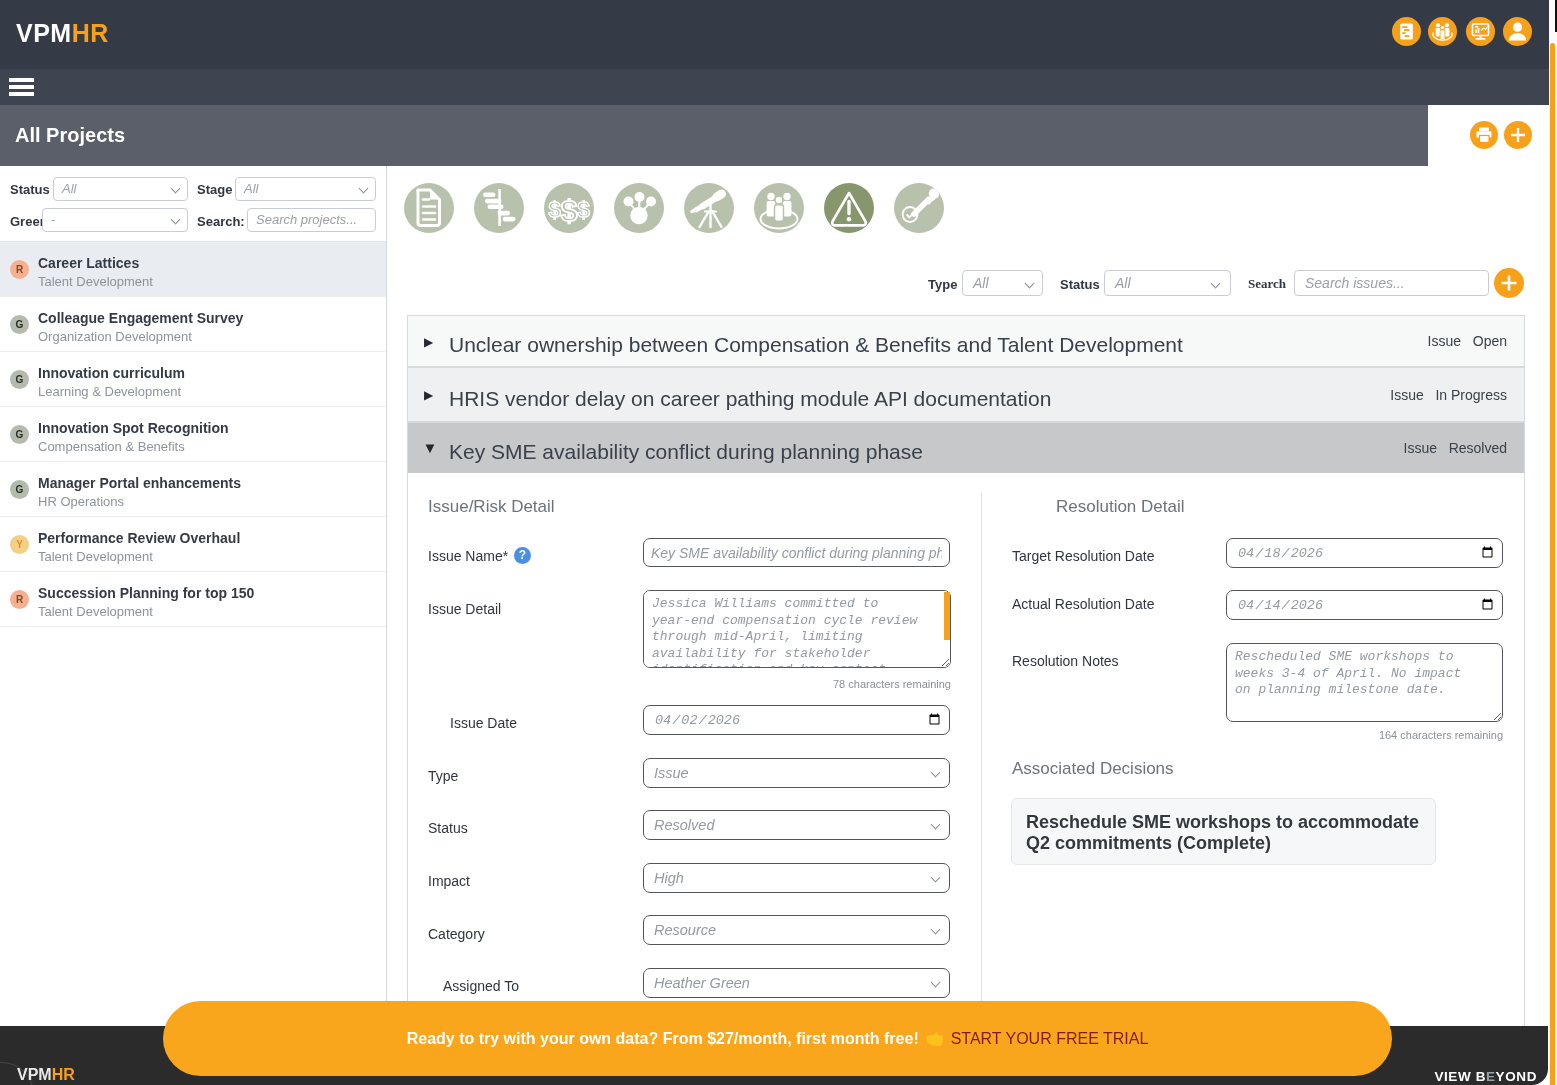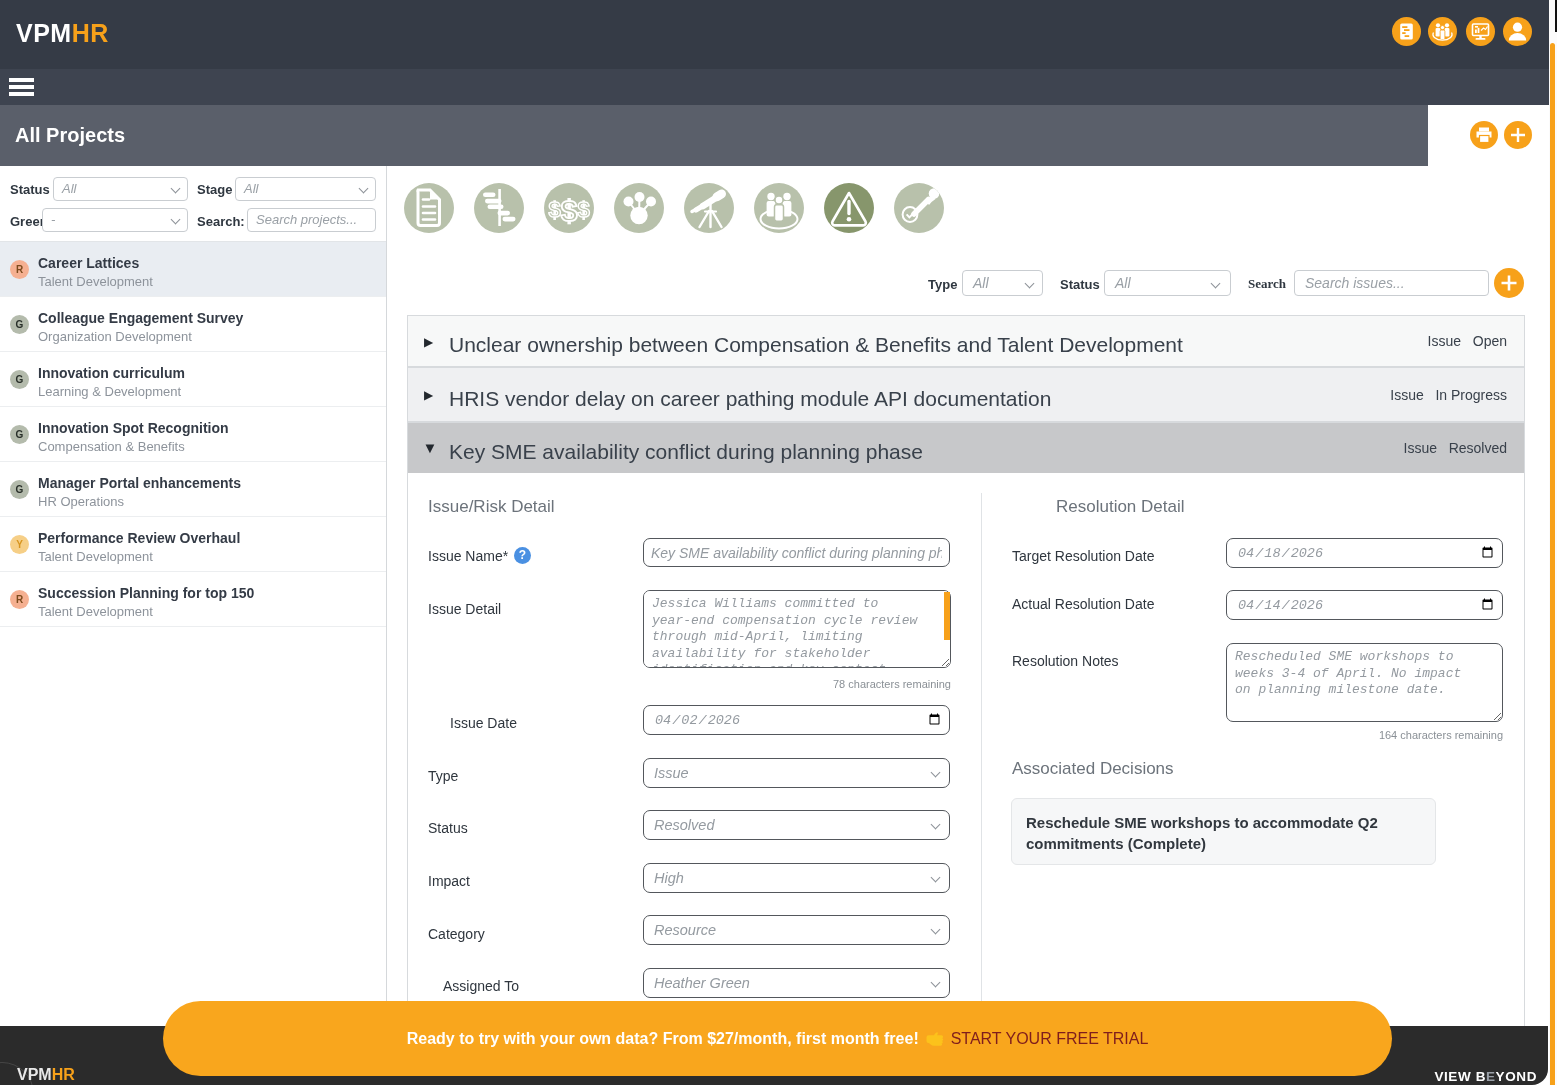--- a/index.html
+++ b/index.html
@@ -327,21 +327,21 @@
 <div class="lbl" style="left:1012px;top:548px;">Target Resolution Date</div>
 <input type="date" class="abs inp" style="left: 1226px; top: 538px; width: 277px; height: 30px;" value="2026-04-18">
 <div class="lbl" style="left:1012px;top:596px;">Actual Resolution Date</div>
 <input type="date" class="abs inp" style="left: 1226px; top: 590px; width: 277px; height: 30px;" value="2026-04-14">
 <div class="lbl" style="left:1012px;top:653px;">Resolution Notes</div>
 <textarea class="abs inp" style="left: 1226px; top: 643px; width: 277px; height: 79px;">Rescheduled SME workshops to
 weeks 3-4 of April. No impact
 on planning milestone date.</textarea>
 <div class="charnote" style="left:1226px;top:729px;width:277px;text-align:right;">164 characters remaining</div>
 <div class="h2" style="left:1012px;top:759px;">Associated Decisions</div>
-<div class="abs" style="left:1011px;top:798px;width:425px;height:67px;background:#f6f7f8;border:1px solid #e4e6e8;border-radius:6px;padding:13px 14px;font-size:15px;font-weight:bold;color:#32383f;line-height:21px;">Reschedule SME workshops to accommodate Q2 commitments (Complete)</div>
+<div class="abs" style="left:1011px;top:798px;width:425px;height:67px;background:#f6f7f8;border:1px solid #e4e6e8;border-radius:6px;padding:13px 14px;font-size:18px;font-weight:bold;color:#32383f;line-height:21px;">Reschedule SME workshops to accommodate Q2 commitments (Complete)</div>
 
 <div class="abs" id="footer" style="overflow:hidden;">
   <div class="abs" style="left:-30px;top:36px;width:64px;height:64px;border:1.5px solid rgba(255,255,255,0.13);border-radius:50%;"></div>
   <div id="vpmhr2">VPM<span class="hr">HR</span></div>
   <div id="vb">VIEW B<span style="color:#9aa0a8;">E</span>YOND</div>
 </div>
 <div class="abs" id="pill">Ready to try with your own data? From $27/month, first month free!
 <svg style="vertical-align:-3px;margin:0 2px;" width="19" height="16" viewBox="0 0 19 16">
   <path d="M1.5 6.2 q0-2 2-2 h5.5 q0.5-1.5 2-2.5 q1.6-1 1.9 0.2 q0.2 1-1 2.3 h4.6 q1.6 0 1.6 1.5 t-1.6 1.5 h0.3 q1.4 0 1.4 1.4 t-1.5 1.4 q1.2 0 1.1 1.3 q-0.1 1.2-1.5 1.2 q0.9 0.1 0.8 1.1 q-0.1 1.1-1.4 1.1 h-6.6 q-2 0-3.4-1.2 l-1.8-1.5 q-2.4 0.2-2.4-1.9 z" fill="#fcc21b"></path>
 </svg>

